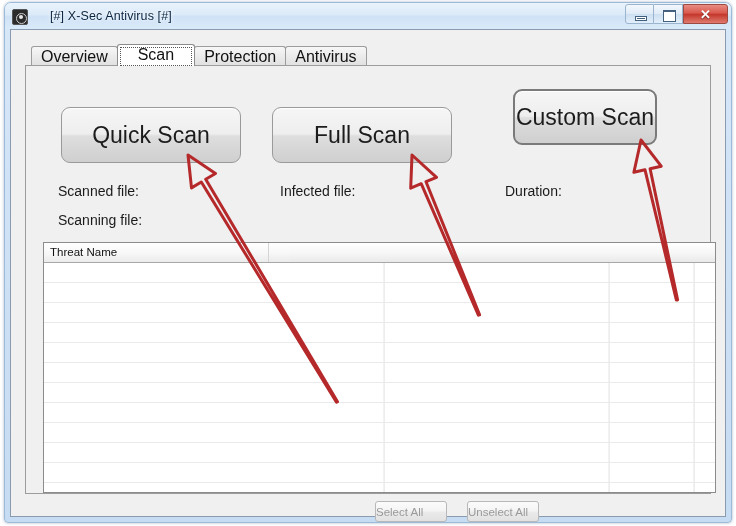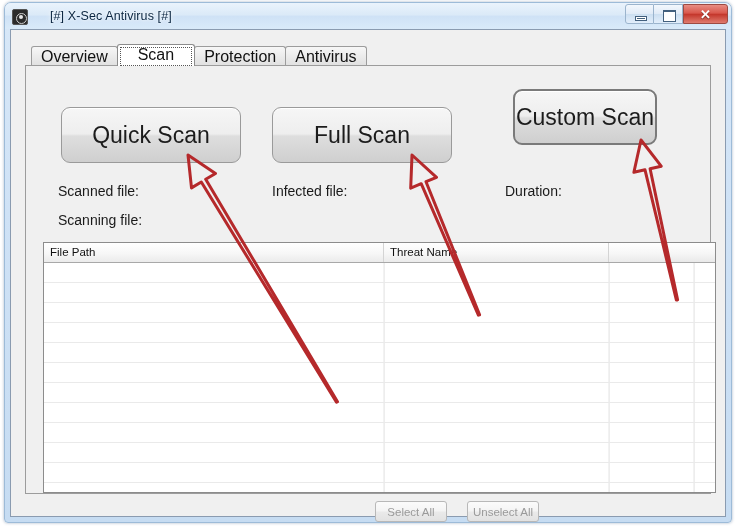--- a/index.html
+++ b/index.html
@@ -181,21 +181,21 @@
 
   
   .lbl {
     position: absolute;
     font-size: 14px;
     color: #1a1a1a;
     white-space: nowrap;
   }
   #lblScanned  { left: 32px;  top: 117px; }
   #lblScanning { left: 32px;  top: 146px; }
-  #lblInfected { left: 246px; top: 117px; }
+  #lblInfected { left: 254px; top: 117px; }
   #lblDuration { left: 479px; top: 117px; }
 
   
   .grid {
     position: absolute;
     left: 17px; top: 176px;
     width: 673px; height: 251px;
     background: #ffffff;
     border: 1px solid #8c8c8c;
     overflow: hidden;
@@ -254,21 +254,21 @@
   .btn-sm {
     position: absolute;
     height: 21px;
     width: 72px;
     top: 435px;
     background: linear-gradient(180deg,#fbfbfb 0%, #f4f4f4 48%, #eaeaea 52%, #e2e2e2 100%);
     border: 1px solid #b8b8b8;
     border-radius: 3px;
     font-size: 11.5px;
     color: #9a9a9a;
-    display: flex; align-items: center; justify-content: center;
+    display: flex; align-items: center; justify-content: flex-start;
   }
   #btnSelectAll   { left: 349px; }
   #btnUnselectAll { left: 441px; }
 
   
   .arrows {
     position: absolute;
     left: 0; top: 0;
     width: 736px; height: 526px;
     pointer-events: none;
@@ -323,21 +323,20 @@
         <span>Custom Scan</span>
       </div>
 
       <div class="lbl" id="lblScanned">Scanned file:</div>
       <div class="lbl" id="lblScanning">Scanning file:</div>
       <div class="lbl" id="lblInfected">Infected file:</div>
       <div class="lbl" id="lblDuration">Duration:</div>
 
       <div class="grid">
         <div class="grid-head">
-          <div class="gh c0">File Path</div>
           <div class="gh c1">Threat Name</div>
           <div class="gh c3"></div>
         </div>
         <div class="colsep" id="sep1"></div>
         <div class="colsep" id="sep2"></div>
         <div class="colsep" id="sep3"></div>
         <div class="grid-body" id="gridBody">
             <div class="grow">
               <div class="gcell c0"></div>
               <div class="gcell c1"></div>

